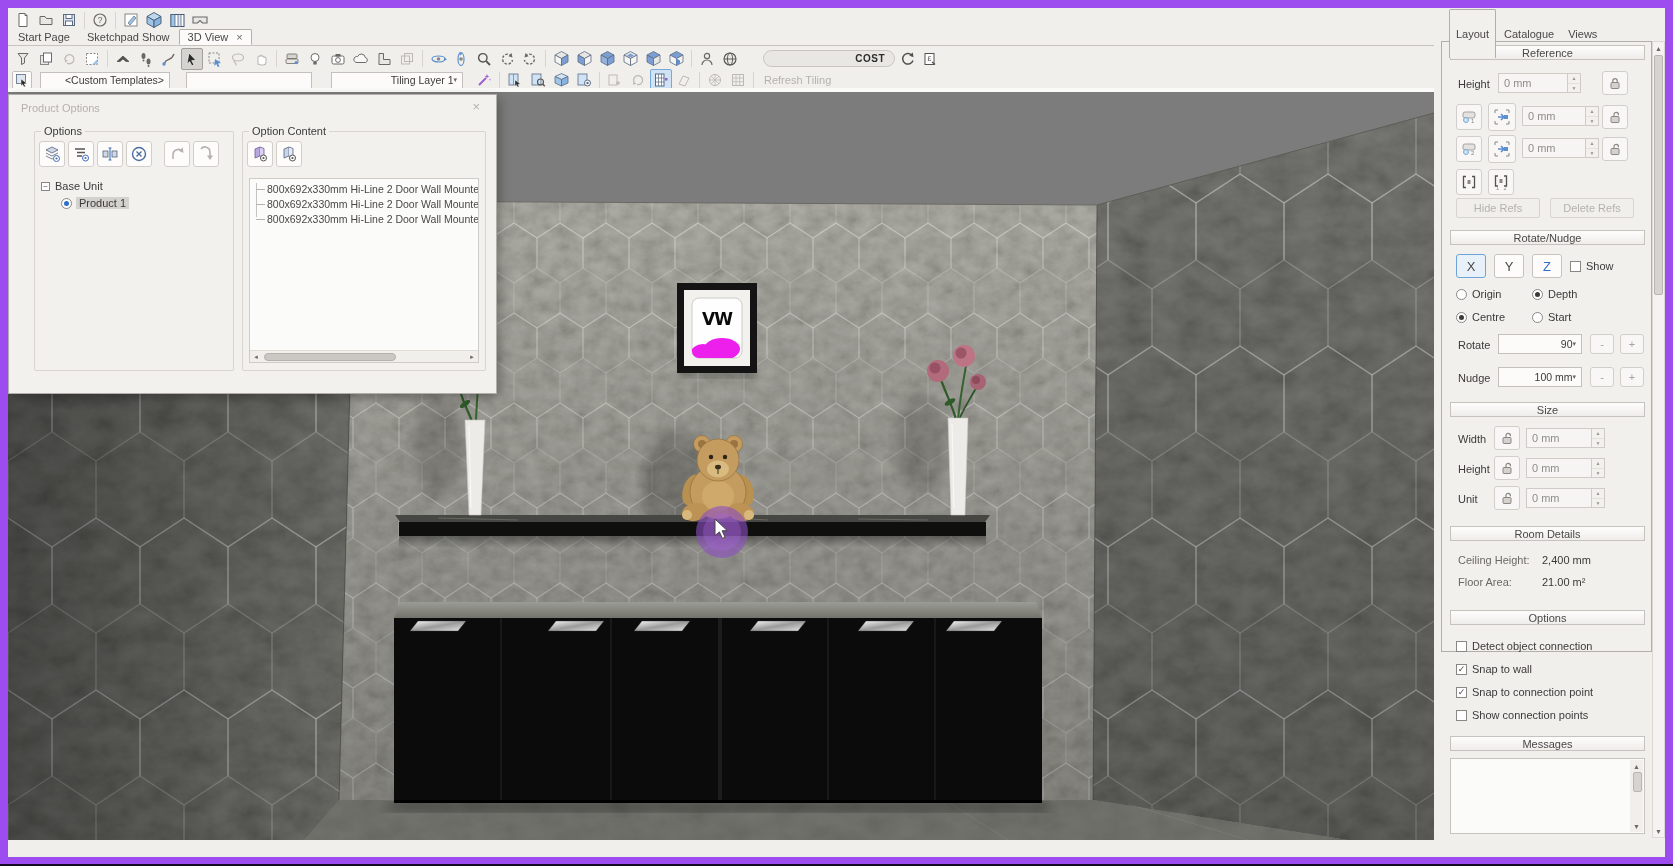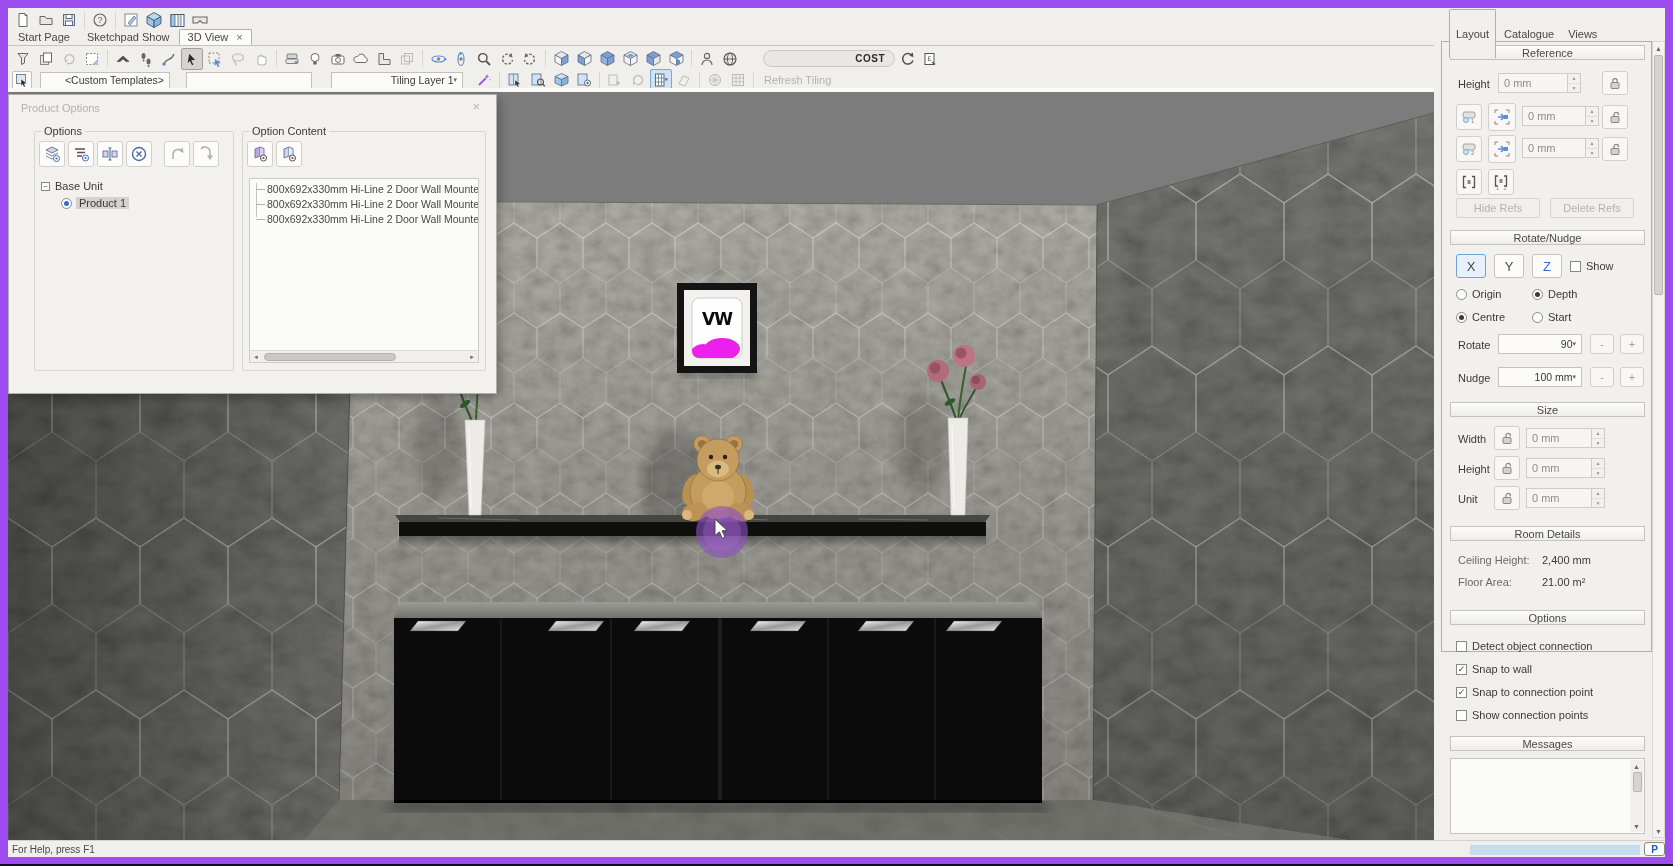--- a/index.html
+++ b/index.html
@@ -949,20 +949,15 @@
       <div class="vthumb" style="right:2px;top:13px;width:9px;height:20px"></div>
     </div>
   </div>
 
   <div class="vsb" style="left:1644px;top:33px;height:797px">
     <span class="ar">▲</span>
     <span class="ar">▼</span>
   </div>
   <div class="vthumb" style="left:1646px;top:47px;width:9px;height:240px"></div>
 
-  <div class="status">
-    <span class="abs" style="left:4px;top:3px">For Help, press F1</span>
-    <span class="progress"></span>
-    <span class="pbtn">P</span>
-  </div>
 
 </div>
 </div>
 
 </body></html>

